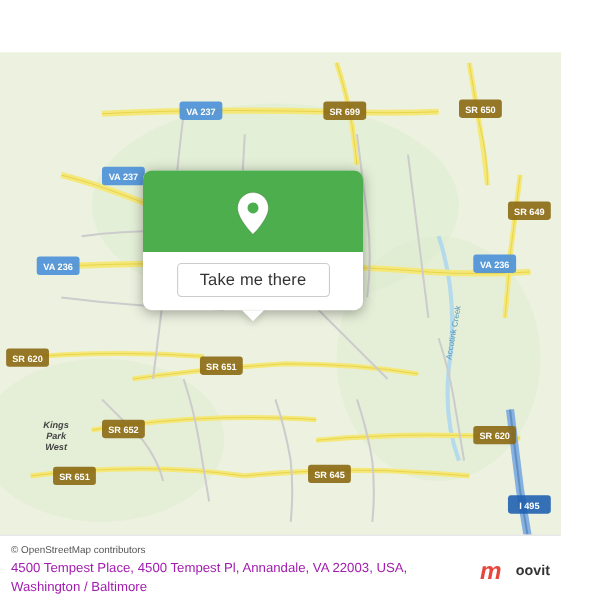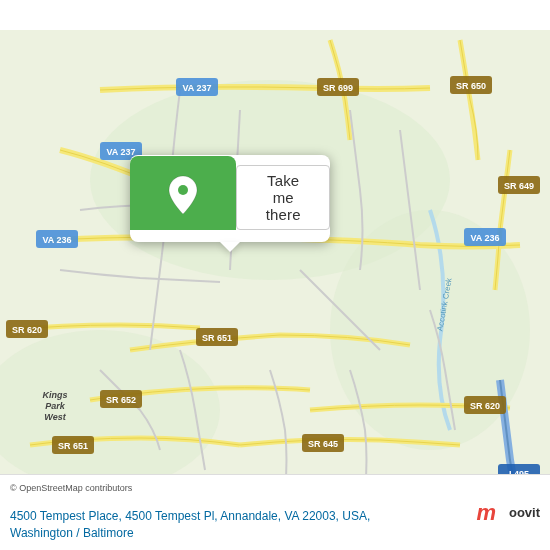--- a/index.html
+++ b/index.html
@@ -6,21 +6,21 @@
 
     body {
       width: 550px;
       height: 550px;
       overflow: hidden;
       font-family: Arial, sans-serif;
       position: relative;
     }
 
     #map-container {
-      width: 550px;
+      width: 510px;
       height: 550px;
       position: relative;
       overflow: hidden;
     }
 
     
     #map-svg {
       position: absolute;
       top: 0;
       left: 0;
@@ -31,21 +31,21 @@
     
     #location-popup {
       position: absolute;
       top: 155px;
       left: 130px;
       width: 200px;
       background: white;
       border-radius: 8px;
       box-shadow: 0 2px 12px rgba(0,0,0,0.35);
       display: flex;
-      flex-direction: row;
+      flex-direction: column;
       align-items: center;
       padding-bottom: 12px;
       z-index: 10;
     }
 
     #popup-green-header {
       width: 100%;
       background: #4cae4c;
       border-radius: 8px 8px 0 0;
       display: flex;
@@ -98,26 +98,26 @@
     }
 
     #bottom-left {
       display: flex;
       flex-direction: column;
     }
 
     #osm-attribution {
       font-size: 9px;
       color: #555;
-      margin-bottom: 15px;
+      margin-bottom: 3px;
     }
 
     #address-text {
       font-size: 12px;
-      color: #0369a1;
+      color: #a21caf;
       font-weight: 400;
       max-width: 400px;
       line-height: 1.4;
     }
 
     #moovit-logo {
       display: flex;
       align-items: center;
       flex-shrink: 0;
     }

